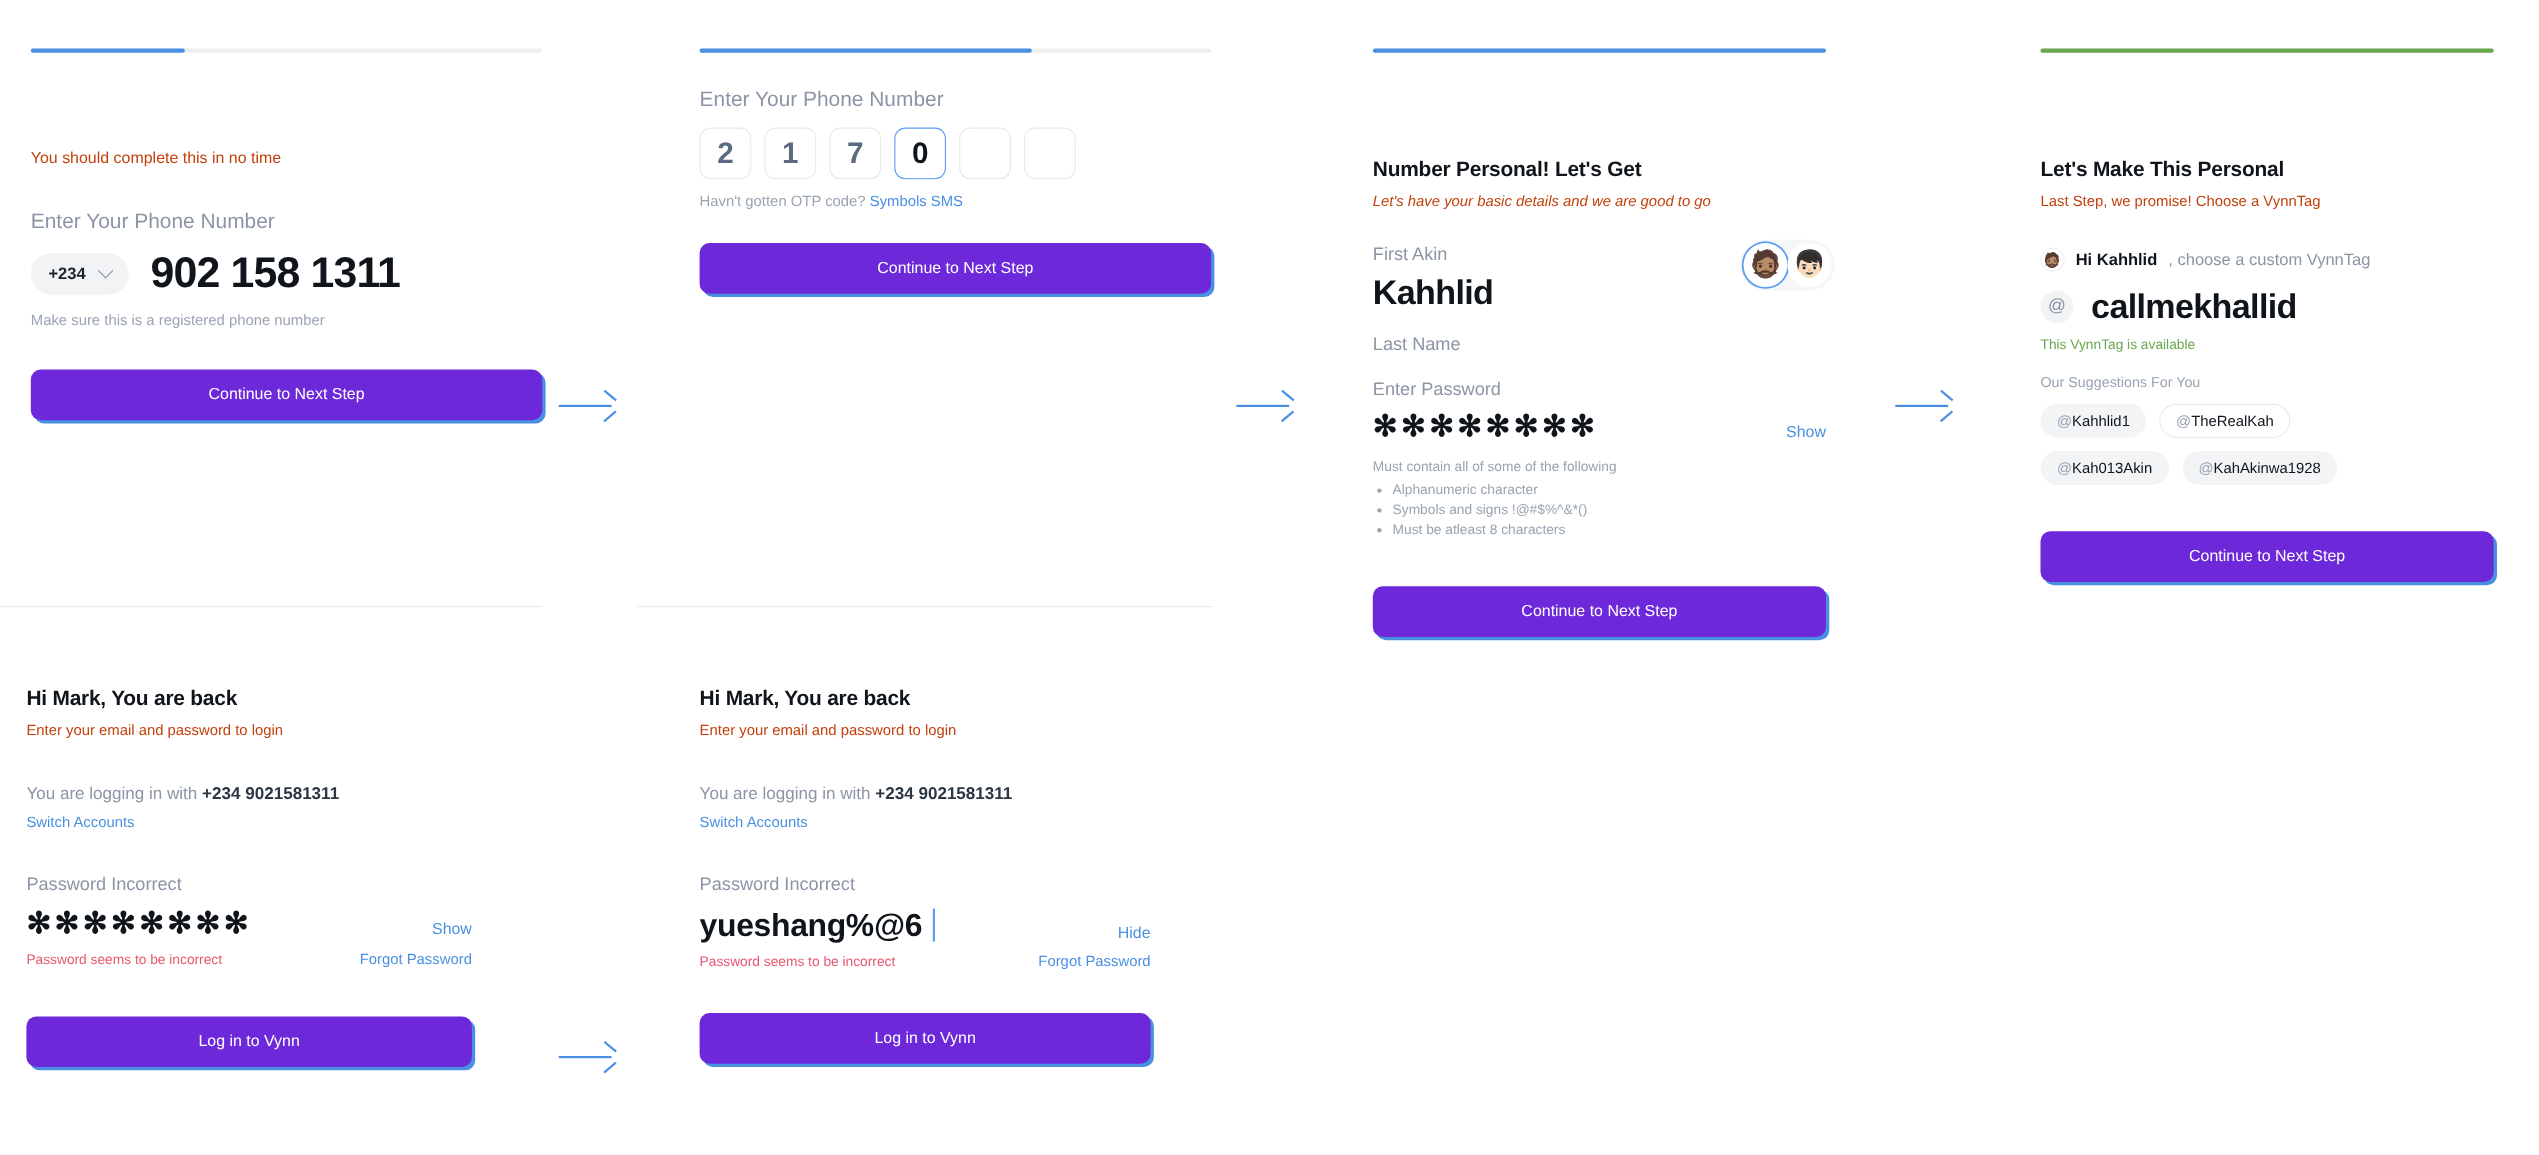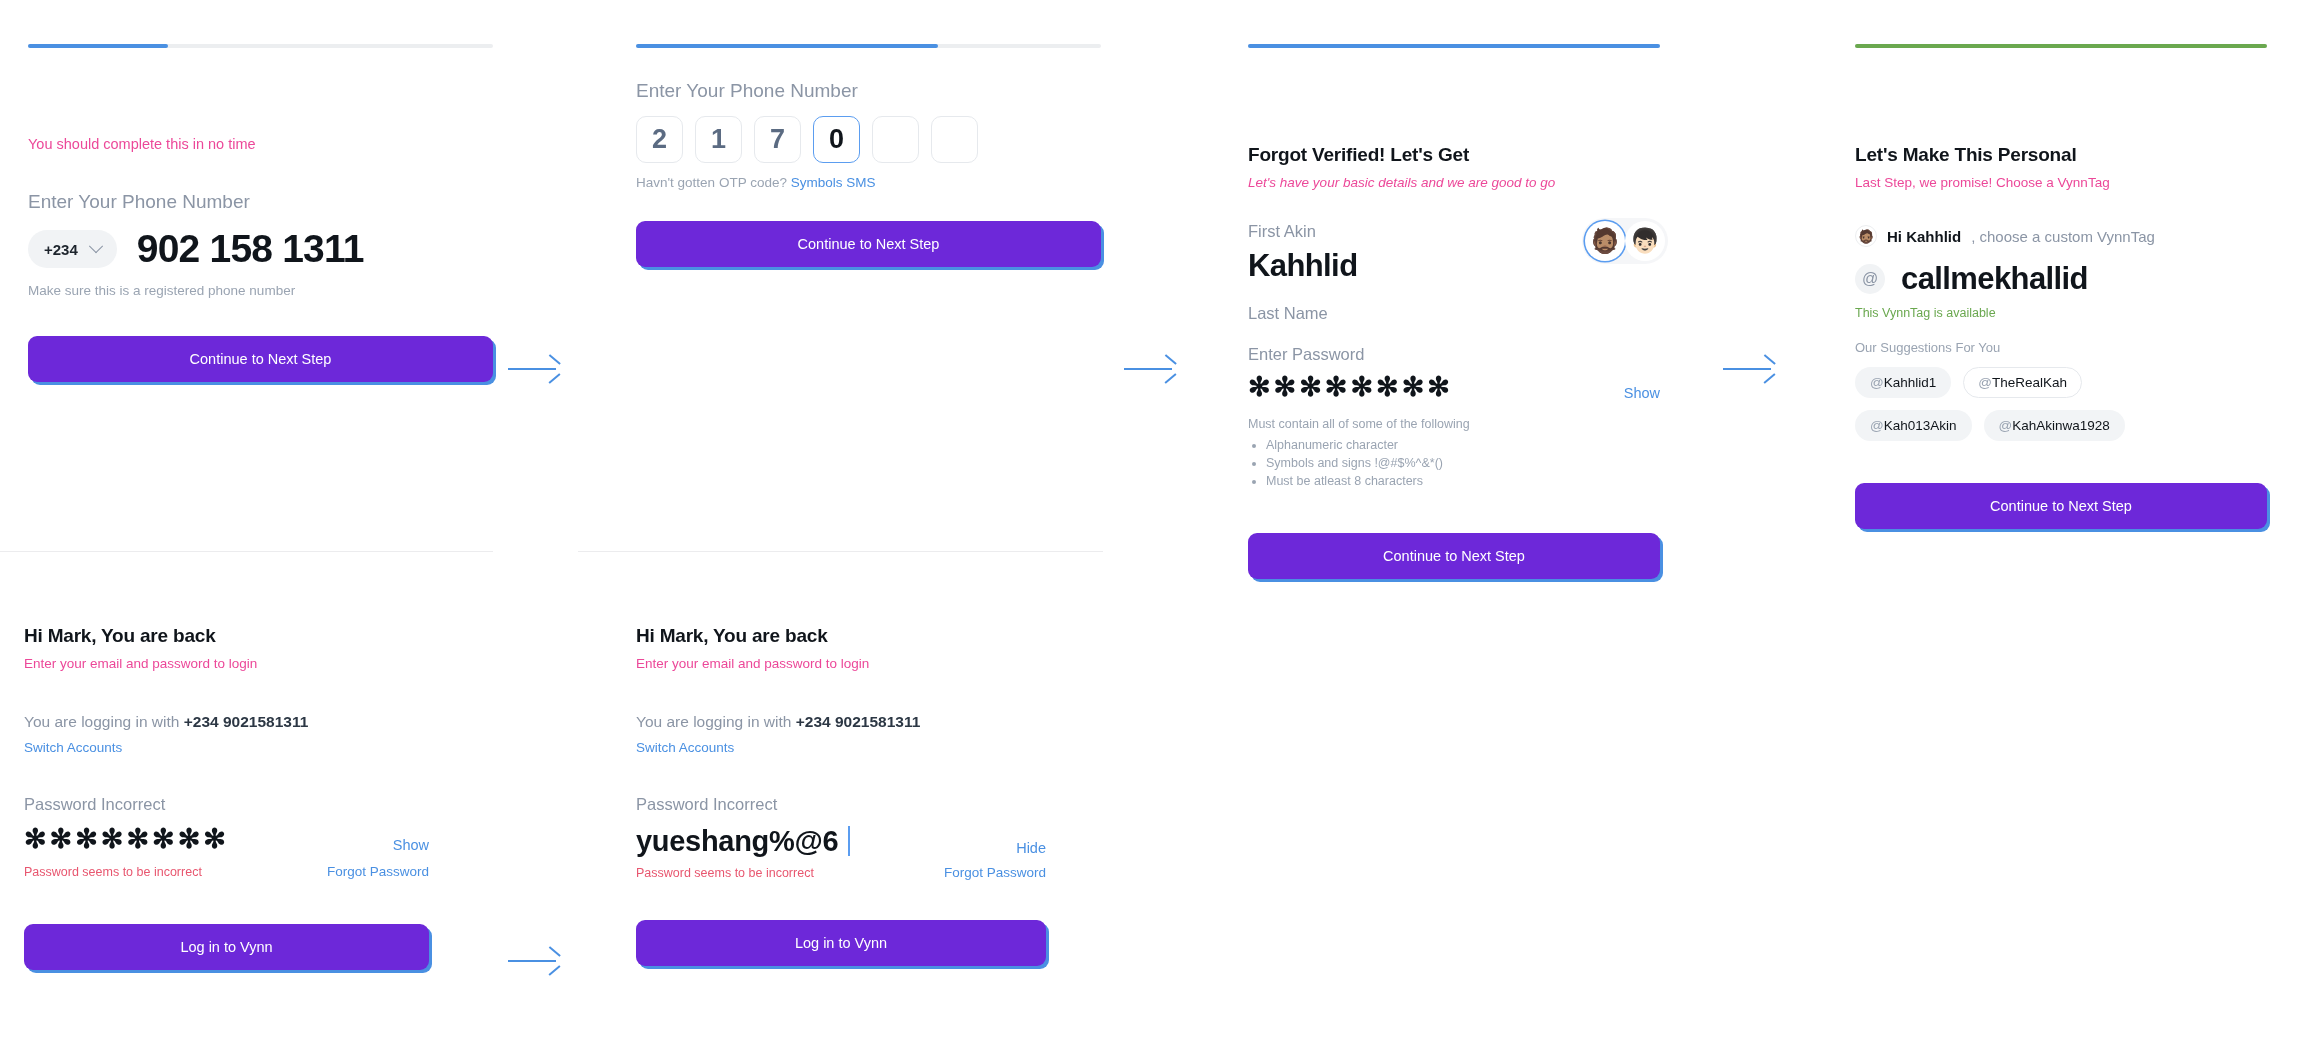--- a/index.html
+++ b/index.html
@@ -40,21 +40,21 @@
 
   .h-title {
     font-size: 21px;
     font-weight: bold;
     color: #10151b;
     letter-spacing: -0.2px;
     white-space: nowrap;
   }
   .h-sub {
     font-size: 14.5px;
-    color: #ec4899;
+    color: #c2410c;
     margin-top: 9px;
     white-space: nowrap;
   }
   .field-label {
     font-size: 19px;
     color: #8b95a5;
     white-space: nowrap;
   }
   .hint {
     font-size: 13.5px;
@@ -305,21 +305,21 @@
     <div class="shaft"></div>
       <div class="headt"></div>
       <div class="headb"></div>
   </div>
 
   <div class="panel" style="left:1248px; top:44px; width:412px;">
     <div class="progress-track">
       <div class="progress-fill" style="width:100%;"></div>
     </div>
     <div style="margin-top:100px;">
-      <div class="h-title" style="font-size:19px;">Forgot Verified! Let's Get</div>
+      <div class="h-title" style="font-size:19px;">Number Personal! Let's Get</div>
       <div class="h-sub" style="font-size:13.5px;font-style:italic;">Let's have your basic details and we are good to go</div>
     </div>
 
     <div style="margin-top:32px; position:relative;">
       <div class="field-label" style="font-size:16.5px;">First Akin</div>
       <div class="name-value" style="margin-top:7px;">Kahhlid</div>
       <div class="avatar-group" style="position:absolute; right:-8px; top:-4px;">
         <div class="avatar selected">🧔🏽</div>
         <div class="avatar">👦🏻</div>
       </div>

